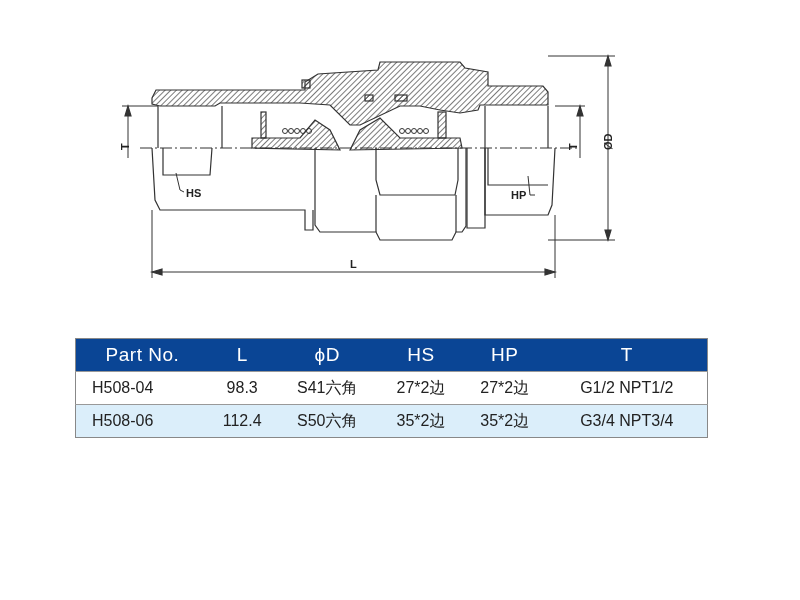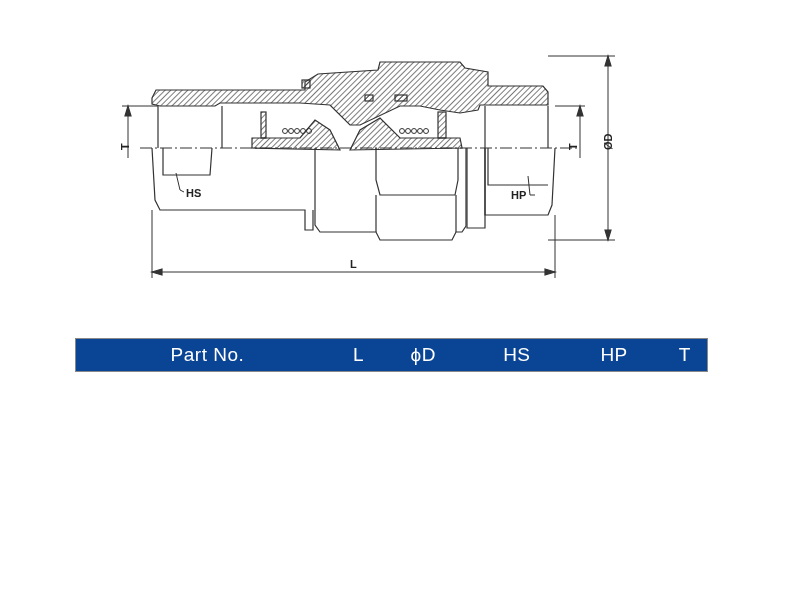--- a/index.html
+++ b/index.html
@@ -105,14 +105,30 @@
     <tr>
       <th>Part No.</th>
       <th>L</th>
       <th>ϕD</th>
       <th>HS</th>
       <th>HP</th>
       <th>T</th>
     </tr>
   </thead>
   <tbody>
+    <tr>
+      <td class="c0">H508-04</td>
+      <td>98.3</td>
+      <td>S41六角</td>
+      <td>27*2边</td>
+      <td>27*2边</td>
+      <td>G1/2 NPT1/2</td>
+    </tr>
+    <tr class="alt">
+      <td class="c0">H508-06</td>
+      <td>112.4</td>
+      <td>S50六角</td>
+      <td>35*2边</td>
+      <td>35*2边</td>
+      <td>G3/4 NPT3/4</td>
+    </tr>
   </tbody>
 </table>
 
 </body></html>

